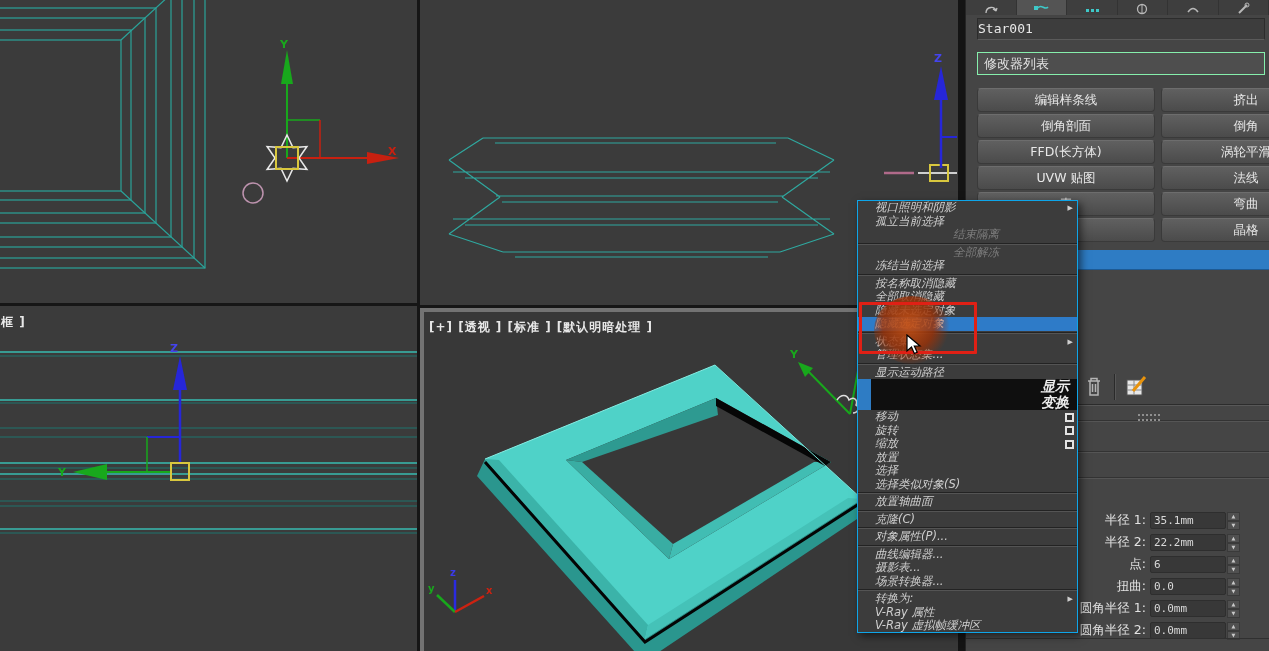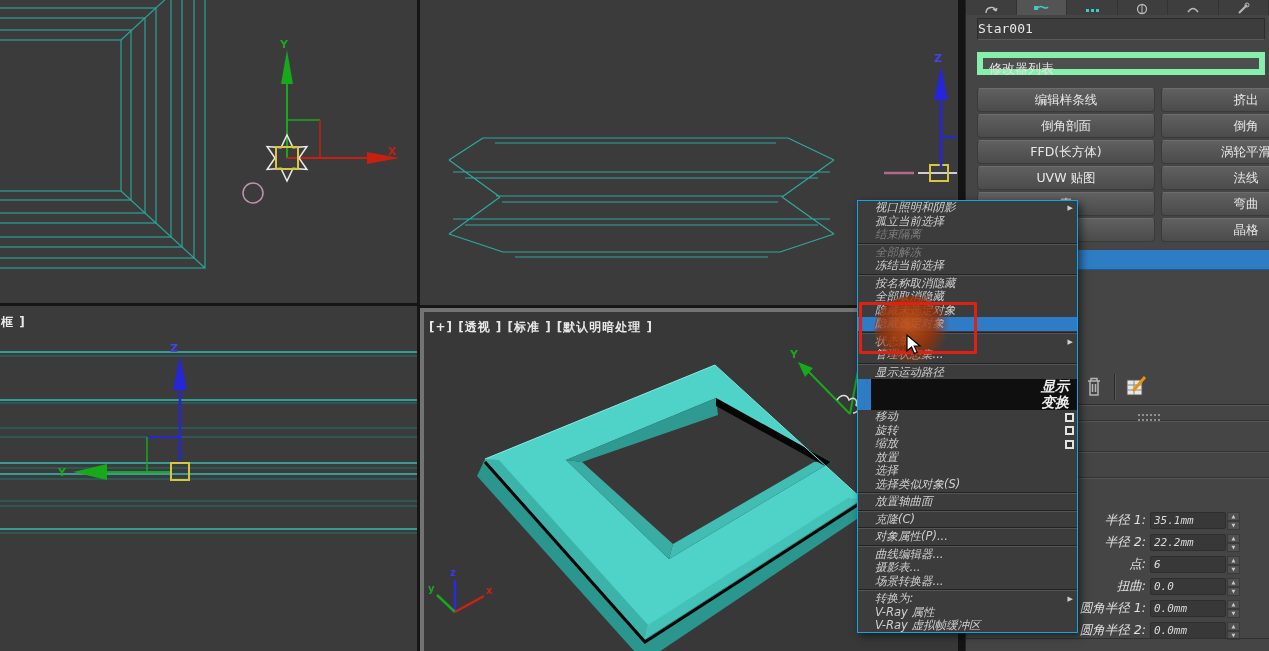--- a/index.html
+++ b/index.html
@@ -13,45 +13,45 @@
   .vplabel{position:absolute;left:5px;top:7px;font-size:12px;font-weight:bold;color:#e8e8e8;letter-spacing:1px;white-space:nowrap;z-index:5;}
   #gapstrip{position:absolute;left:958px;top:0;width:7px;height:651px;background:#141414;}
 
   
   #panel{position:absolute;left:965px;top:0;width:304px;height:651px;background:#454545;border-left:1px solid #252525;box-sizing:border-box;}
   #tabs{position:absolute;left:0;top:0;width:100%;height:15px;background:#3e3e3e;display:flex;}
   .tab{width:50px;height:15px;display:flex;align-items:flex-end;justify-content:center;border-right:1px solid #333;}
   .tab.active{background:#545454;}
   #name-field{position:absolute;left:11px;top:18px;width:288px;height:22px;background:#3d3d3d;border:1px solid #2c2c2c;border-bottom-color:#5a5a5a;box-sizing:border-box;
      font-family:"DejaVu Sans Mono",monospace;font-size:13px;color:#e8e8e8;line-height:20px;}
-  #mod-list{position:absolute;left:11px;top:52px;width:288px;height:23px;background:#4e4e4e;border:6px solid #86efac;box-sizing:border-box;
+  #mod-list{position:absolute;left:11px;top:52px;width:288px;height:23px;background:#4e4e4e;border:1px solid #86efac;box-sizing:border-box;
      font-size:13px;color:#e2e2e2;line-height:21px;padding-left:6px;}
   #mod-buttons{position:absolute;left:11px;top:88px;display:grid;grid-template-columns:178px 170px;grid-auto-rows:24px;gap:2px 6px;}
   .modbtn{background:linear-gradient(#606060,#4b4b4b);border:1px solid #3a3a3a;border-top-color:#6d6d6d;border-radius:4px;
      font-size:12.5px;color:#e8e8e8;text-align:center;line-height:21px;box-sizing:border-box;overflow:hidden;white-space:nowrap;}
   #stack-sel{position:absolute;left:6px;top:250px;width:298px;height:19px;background:#2e7cc4;border-bottom:1px solid #1d5a94;}
   #stack-tools{position:absolute;left:0;top:372px;width:100%;height:30px;}
   .tooldiv{position:absolute;top:2px;width:1px;height:26px;background:#2a2a2a;border-right:1px solid #565656;}
   #panel-div1{position:absolute;left:0;top:404px;width:100%;border-top:1px solid #2c2c2c;border-bottom:1px solid #585858;}
   .ridge{position:absolute;left:0;width:100%;border-top:1px solid #333;border-bottom:1px solid #555;}
   #rollout-dots{position:absolute;left:172px;top:414px;width:22px;height:7px;border-top:2px dotted #8f8f8f;border-bottom:2px dotted #8f8f8f;box-sizing:border-box;}
   #param-rows{position:absolute;left:0;top:512px;width:100%;}
-  .p-row{display:flex;height:17px;margin-bottom:5px;padding-left:32px;font-style:italic;}
+  .p-row{display:flex;height:17px;margin-bottom:5px;padding-left:32px;}
   .p-label{width:148px;text-align:right;font-size:12.5px;color:#e2e2e2;margin-right:4px;white-space:nowrap;}
   .p-field{width:76px;height:17px;background:#383838;border:1px solid #2e2e2e;border-radius:2px;box-sizing:border-box;
      font-size:11px;color:#d8d8d8;line-height:15px;padding-left:3px;font-family:"DejaVu Sans Mono",monospace;white-space:nowrap;overflow:hidden;}
   .p-spin{width:13px;height:17px;margin-left:1px;display:flex;flex-direction:column;}
   .p-spin span{flex:1;background:#505050;border:1px solid #3a3a3a;font-size:5px;color:#c8c8c8;text-align:center;line-height:7px;}
   #param-div{position:absolute;left:0;top:638px;width:100%;border-top:1px solid #303030;}
 
   
   #ctx-menu{position:absolute;left:857px;top:200px;width:221px;height:433px;background:#3c3c3c;border:1px solid #0ea5e9;
      box-sizing:border-box;z-index:50;overflow:hidden;box-shadow:3px 3px 8px rgba(0,0,0,.55);font-style:italic;}
   .m-it{position:relative;height:13.5px;line-height:13.5px;font-size:11.5px;color:#cfcfcf;padding-left:17px;white-space:nowrap;}
-  .m-it.dis{color:#7d7d7d;}
+  .m-it.dis{color:#7d7d7d;text-align:center;}
   .m-it.hl{background:#2e7bc8;color:#ffffff;}
   .m-arrow{position:absolute;right:4px;top:0;font-size:7px;line-height:14px;color:#cfcfcf;}
   .m-box{position:absolute;right:3px;top:2.5px;width:9px;height:9px;border:2px solid #e3e3e3;background:#2e2e2e;box-sizing:border-box;}
   .m-sep{height:4px;position:relative;}
   .m-sep:before{content:"";position:absolute;left:0;right:0;top:1px;border-top:1px solid #232323;border-bottom:1px solid #545454;}
   .m-hdr{position:relative;height:15.5px;background:#0f0f0f;}
   .m-hdr-sq{position:absolute;left:0;top:0;width:13px;height:100%;background:#2e7cc4;}
   .m-hdr-t{position:absolute;right:8px;top:0;line-height:15.5px;font-size:14px;font-weight:bold;color:#ececec;}
 
   

